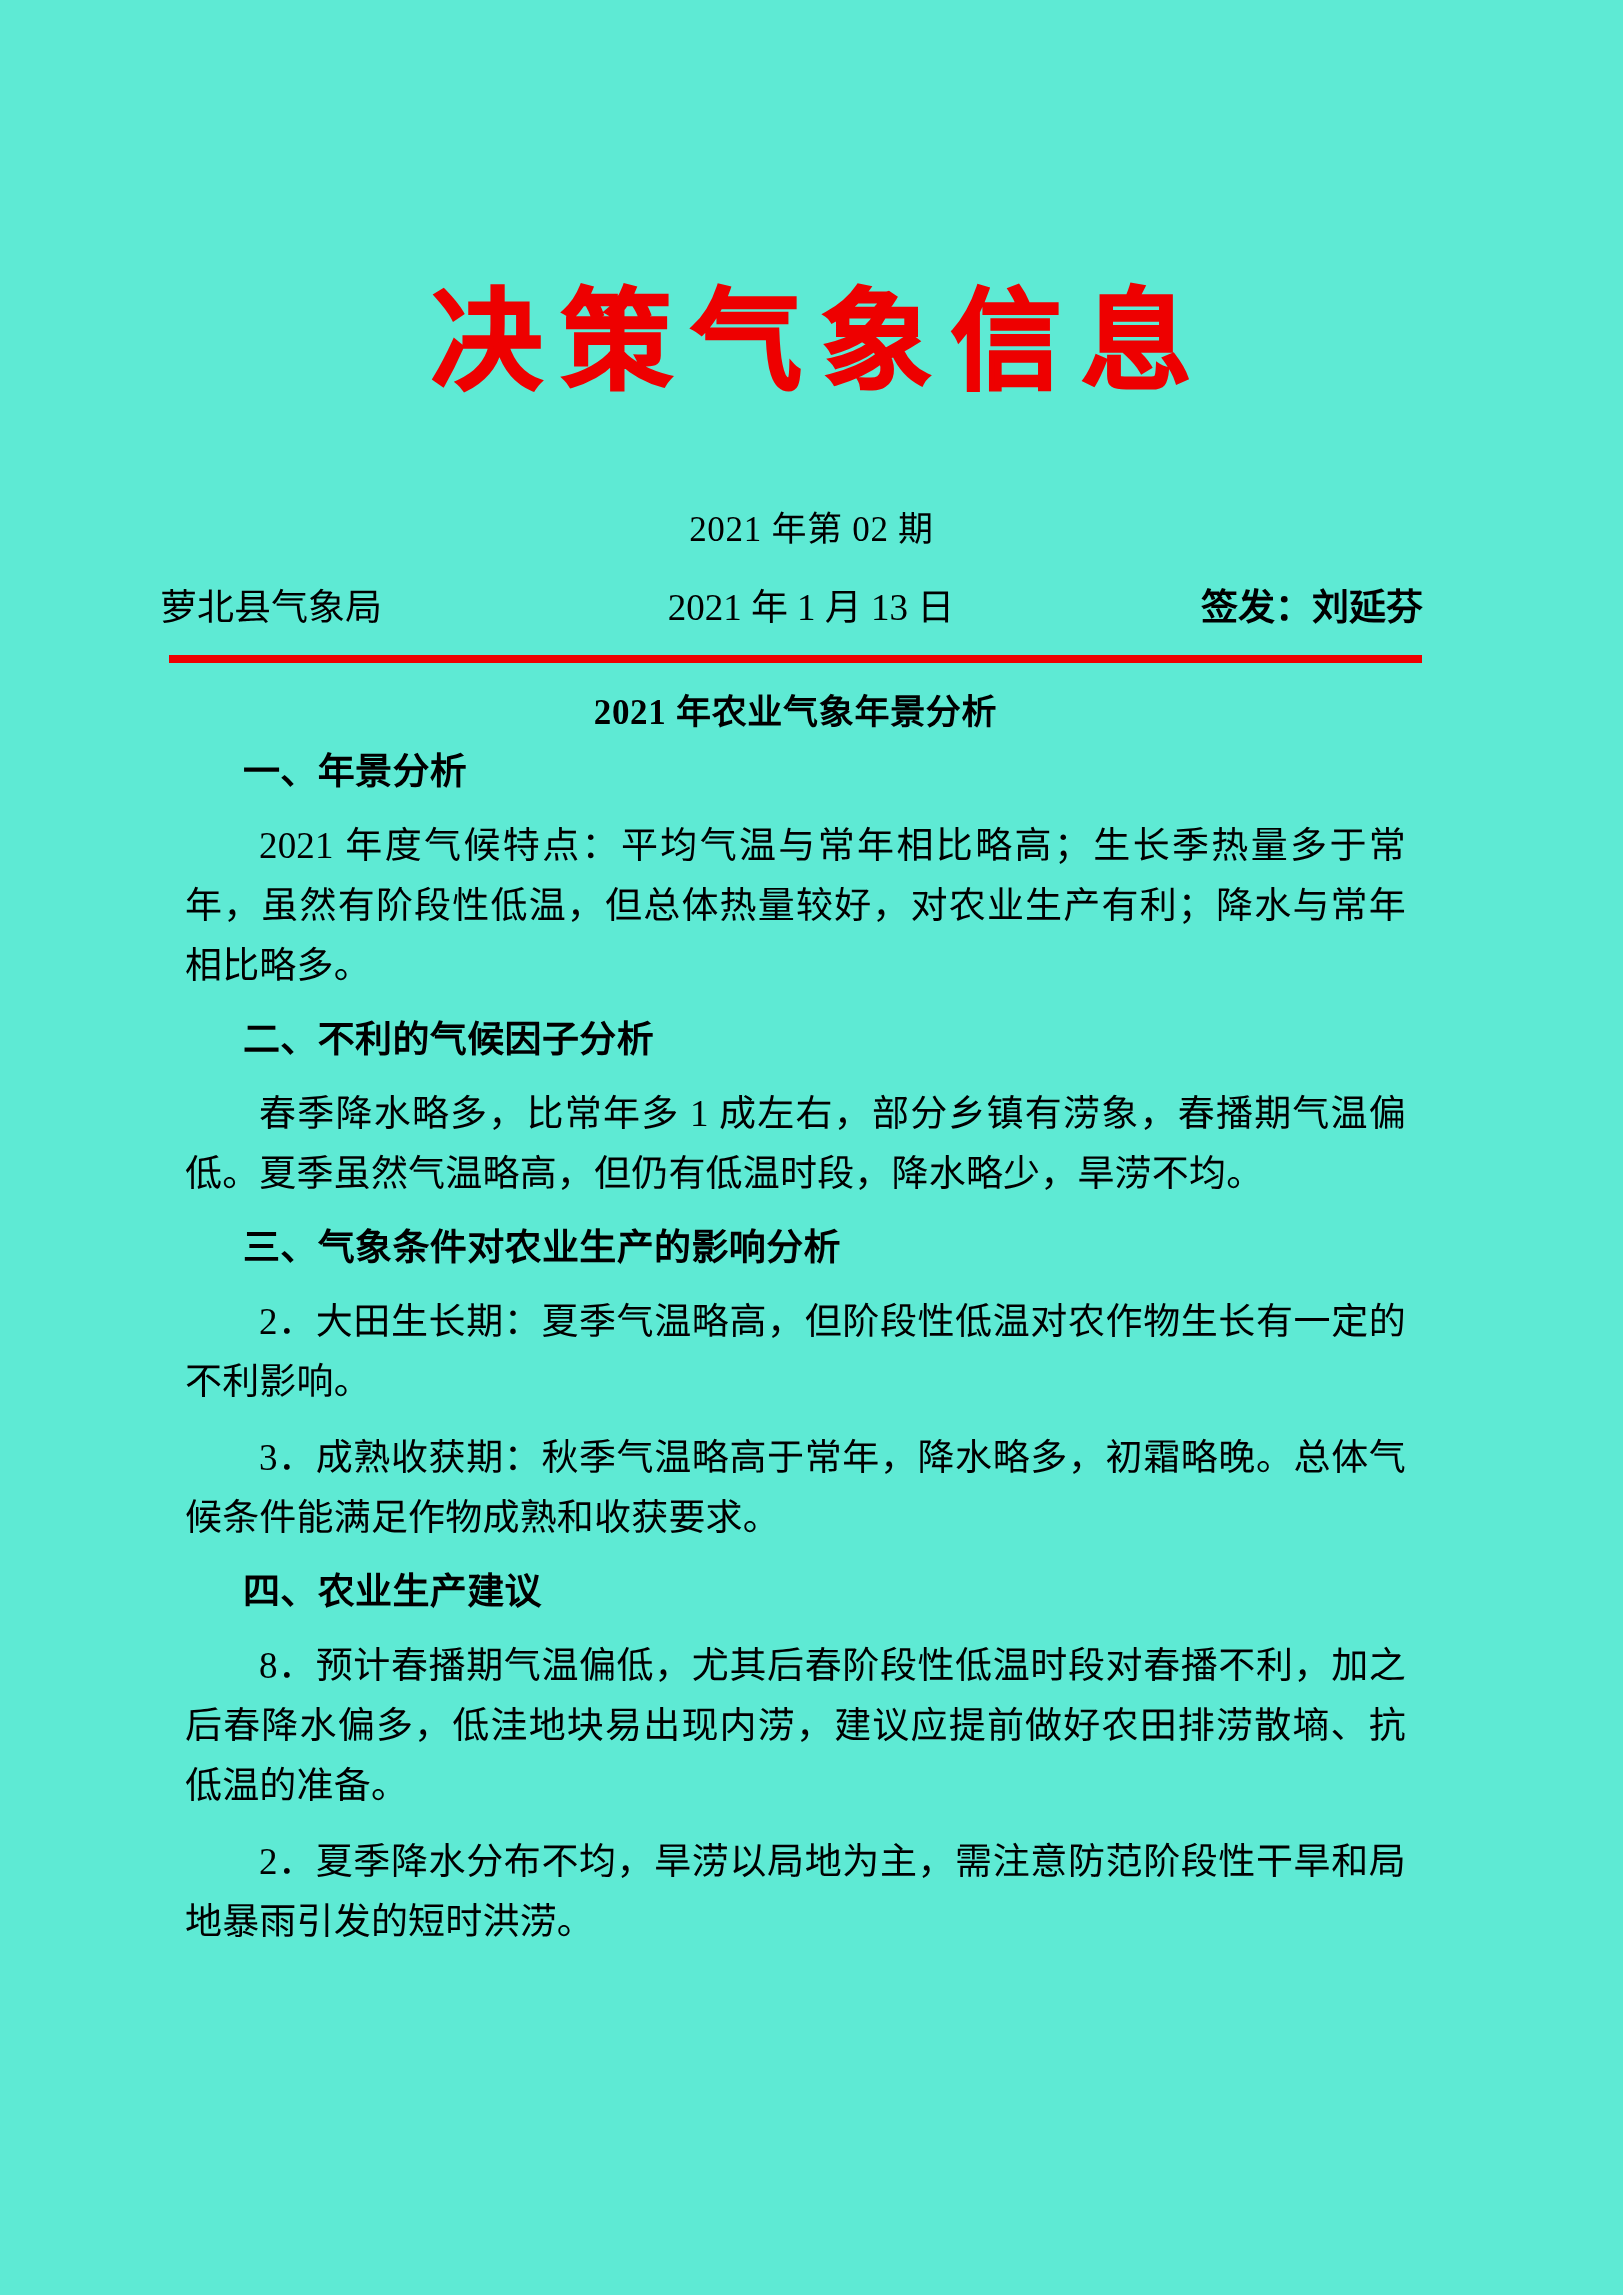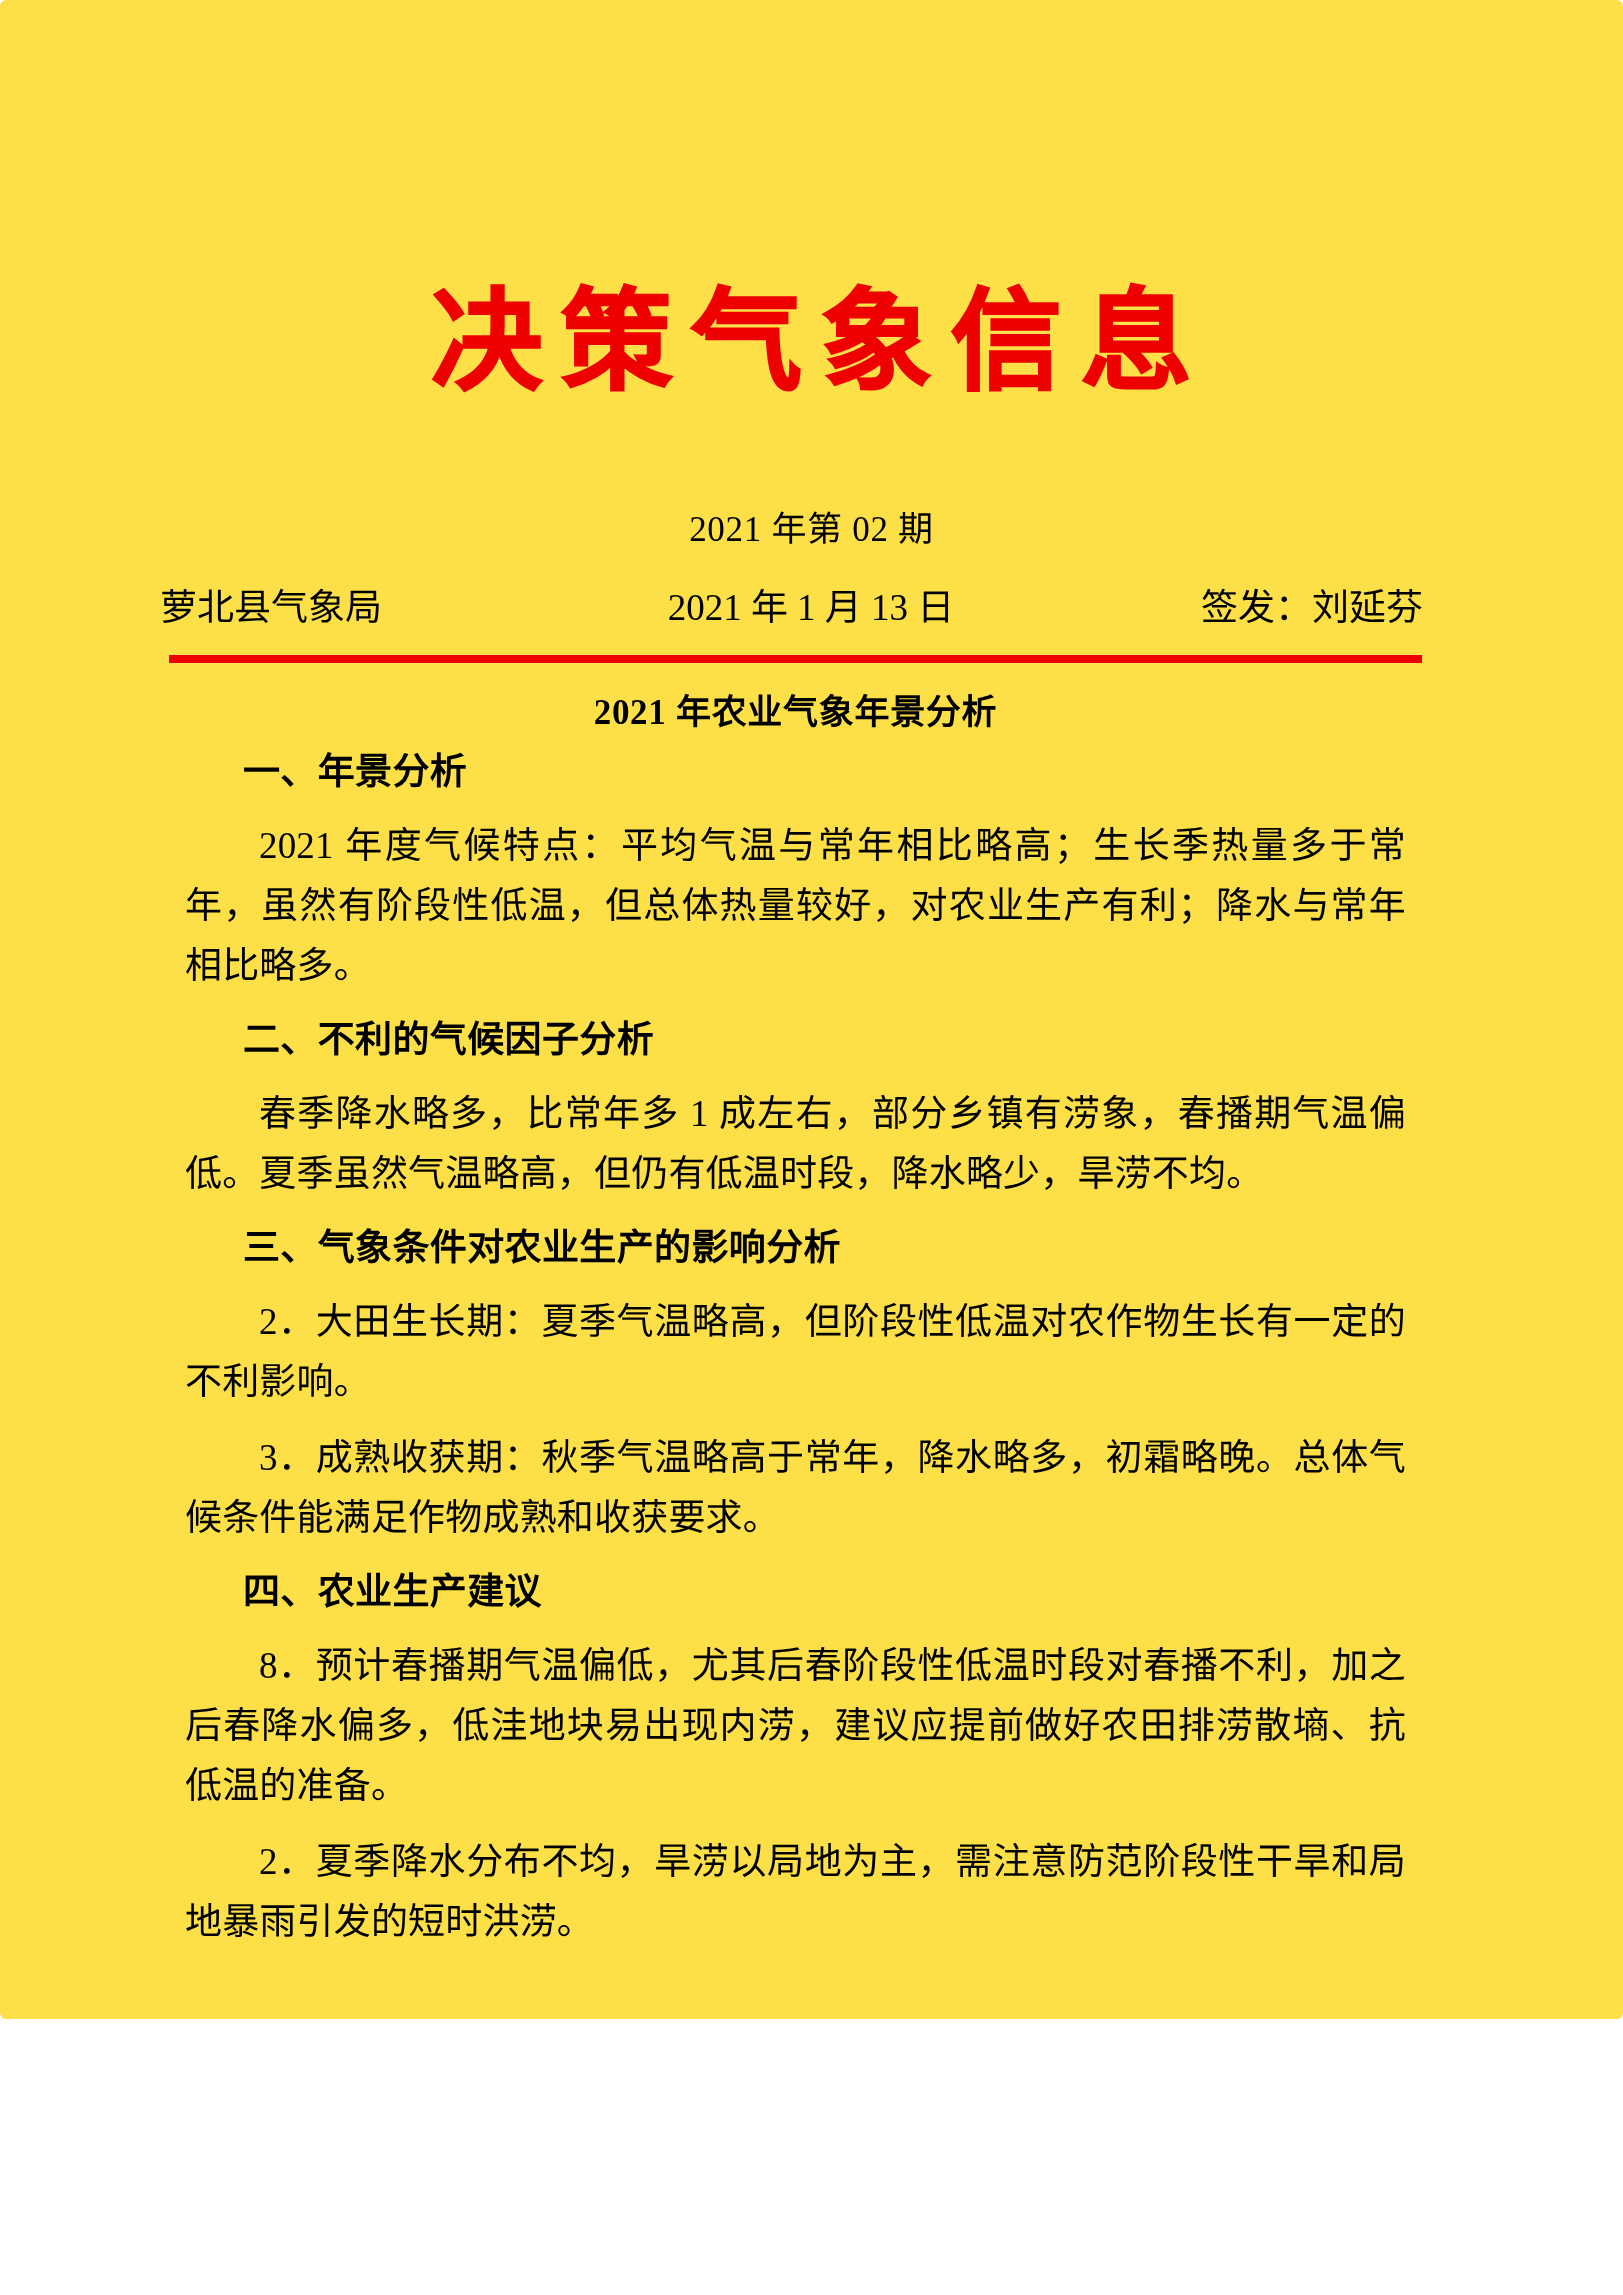--- a/index.html
+++ b/index.html
@@ -4,26 +4,25 @@
 <style>
   html, body {
     margin: 0;
     padding: 0;
     background: #ffffff;
   }
 
   #page {
     position: relative;
     width: 1623px;
-    height: 2019px;
-    background: #fde047;
+    height: 2295px;
+    background: #5eead4;
     box-sizing: border-box;
     font-family: "Liberation Serif", "DejaVu Serif", serif;
     overflow: hidden;
-    border-radius: 6px;
   }
 
   
   .masthead-title {
     position: absolute;
     left: 0;
     right: 0;
     top: 281px;
     text-align: center;
     font-family: "Liberation Serif", "DejaVu Serif", serif;
@@ -58,21 +57,21 @@
     display: flex;
     align-items: baseline;
     justify-content: space-between;
     font-size: 37px;
     line-height: 1.25;
     color: #000000;
     white-space: nowrap;
   }
   .masthead-row .cell-left   { flex: 0 0 auto; text-align: center; }
   .masthead-row .cell-center { flex: 0 0 auto; text-align: center; margin-left: 39px; }
-  .masthead-row .cell-right  { flex: 0 0 auto; text-align: right; }
+  .masthead-row .cell-right  { flex: 0 0 auto; text-align: right; font-weight: bold; }
 
   .red-rule {
     position: absolute;
     left: 169px;
     top: 655px;
     width: 1253px;
     height: 7.9px;
     background: #ee0000;
   }
 

